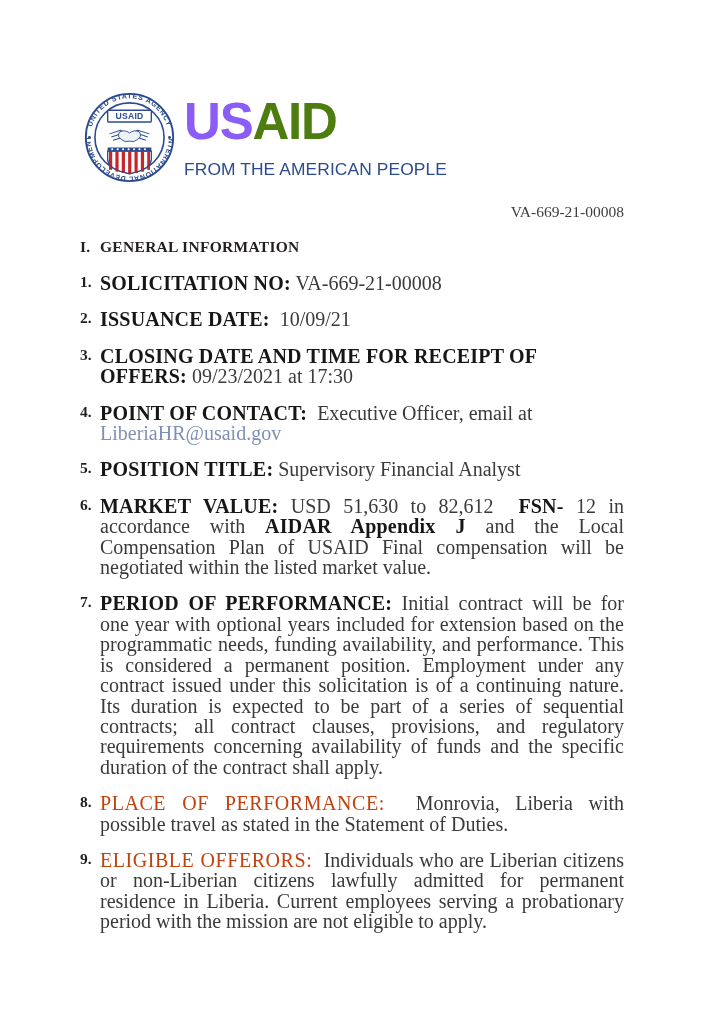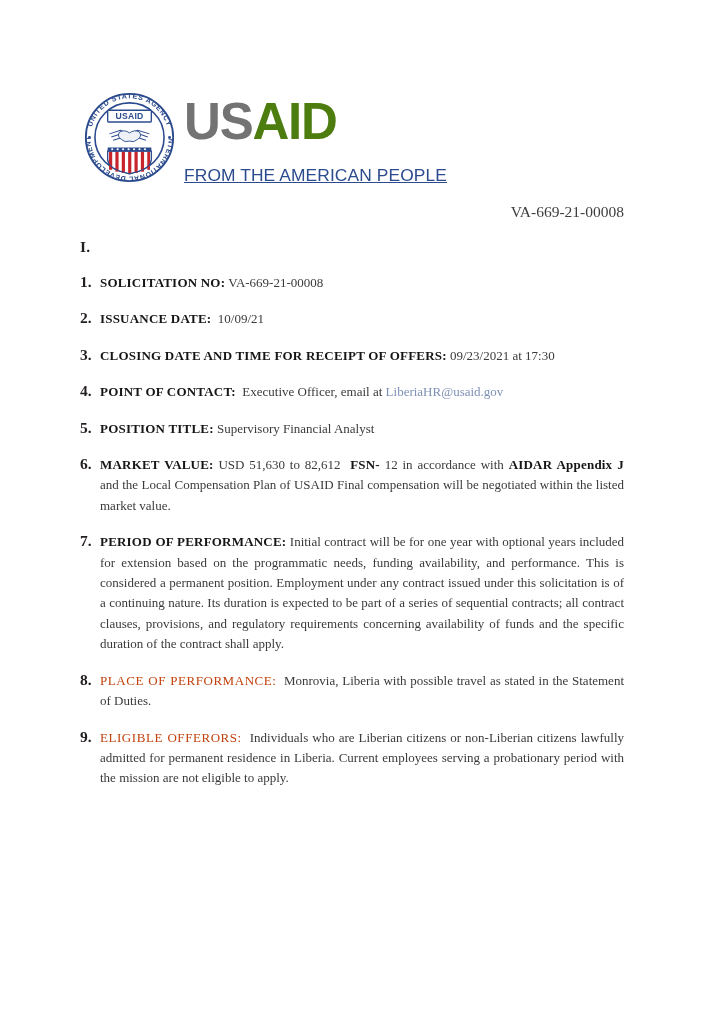--- a/index.html
+++ b/index.html
@@ -44,31 +44,30 @@
     width: 200px;
   }
   .wordmark-main {
     font-family: "Liberation Sans", "DejaVu Sans", sans-serif;
     font-weight: bold;
     font-size: 51px;
     letter-spacing: -1.2px;
     line-height: 52px;
     white-space: nowrap;
   }
-  .wm-us { color: #737373; }
+  .wm-us { color: #8b5cf6; }
   .wm-aid { color: #4d7c0f; }
   .wordmark-tag {
     font-family: "Liberation Sans", "DejaVu Sans", sans-serif;
     font-size: 17.4px;
     font-weight: 500;
     letter-spacing: 0.1px;
     color: #2b4b8e;
-    margin-top: 17px;
+    margin-top: 11px;
     white-space: nowrap;
-    text-decoration: underline;
   }
 
   
   .doc-ref {
     position: absolute;
     left: 80px;
     top: 203px;
     width: 544px;
     text-align: right;
     font-size: 15.5px;
@@ -106,21 +105,21 @@
   }
   .item .num {
     width: 20px;
     flex: 0 0 20px;
     font-weight: bold;
     font-size: 15.5px;
     padding-top: 0px;
   }
   .item .body {
     flex: 1 1 auto;
-    font-size: 13px;
+    font-size: 20px;
     line-height: 20.4px;
     text-align: justify;
     text-justify: inter-word;
     color: #3a3a3a;
   }
   .item .body.nowrap-line { text-align: left; }
   .item .body b,
   .item .body .lbl {
     font-weight: bold;
     color: #161616;
@@ -196,20 +195,21 @@
       <div class="wordmark-tag">FROM THE AMERICAN PEOPLE</div>
     </div>
   </div>
 
   <div class="doc-ref">VA-669-21-00008</div>
 
   <div class="content">
 
     <div class="section-head">
       <span class="num">I.</span>
+      <span class="ttl">GENERAL INFORMATION</span>
     </div>
 
     <div class="item">
       <span class="num">1.</span>
       <div class="body nowrap-line"><span class="lbl">SOLICITATION NO:</span> <span>VA-669-21-00008</span></div>
     </div>
 
     <div class="item">
       <span class="num">2.</span>
       <div class="body nowrap-line"><span class="lbl">ISSUANCE DATE:</span>&nbsp; <span>10/09/21</span></div>

